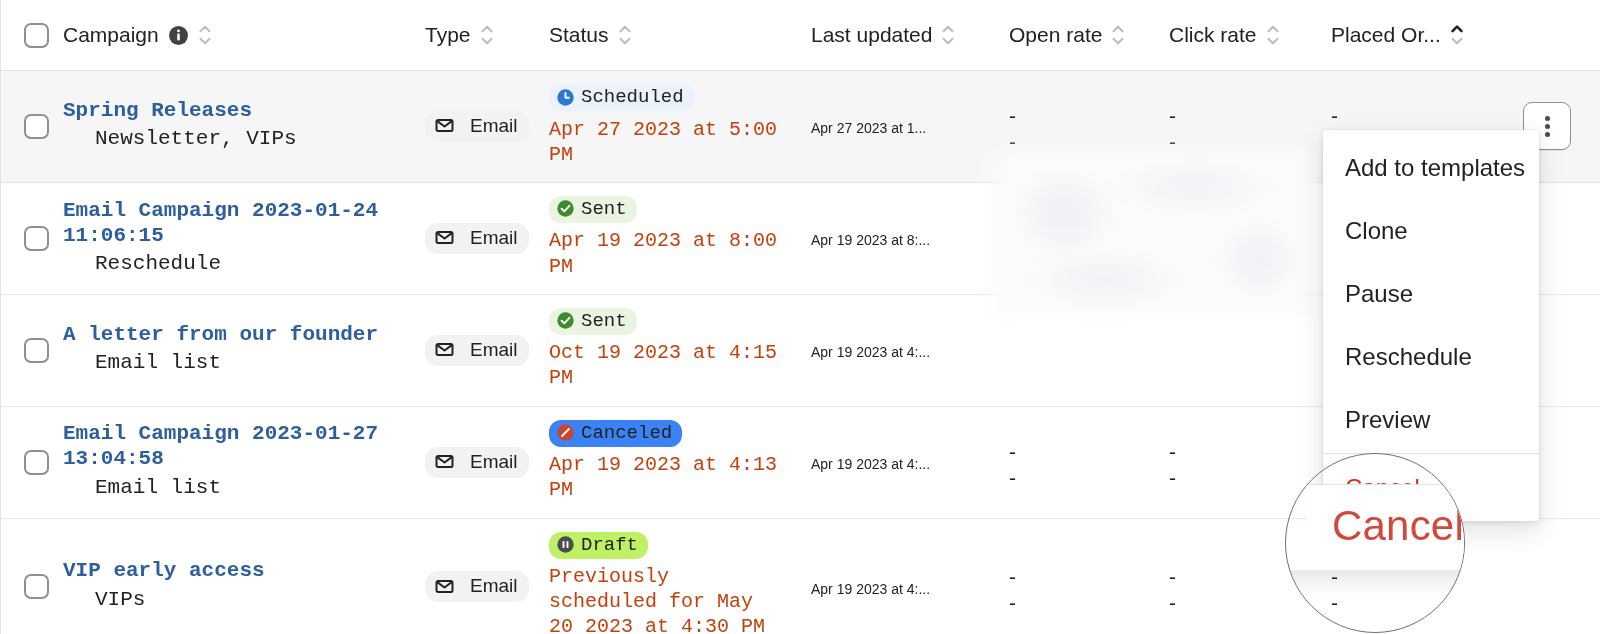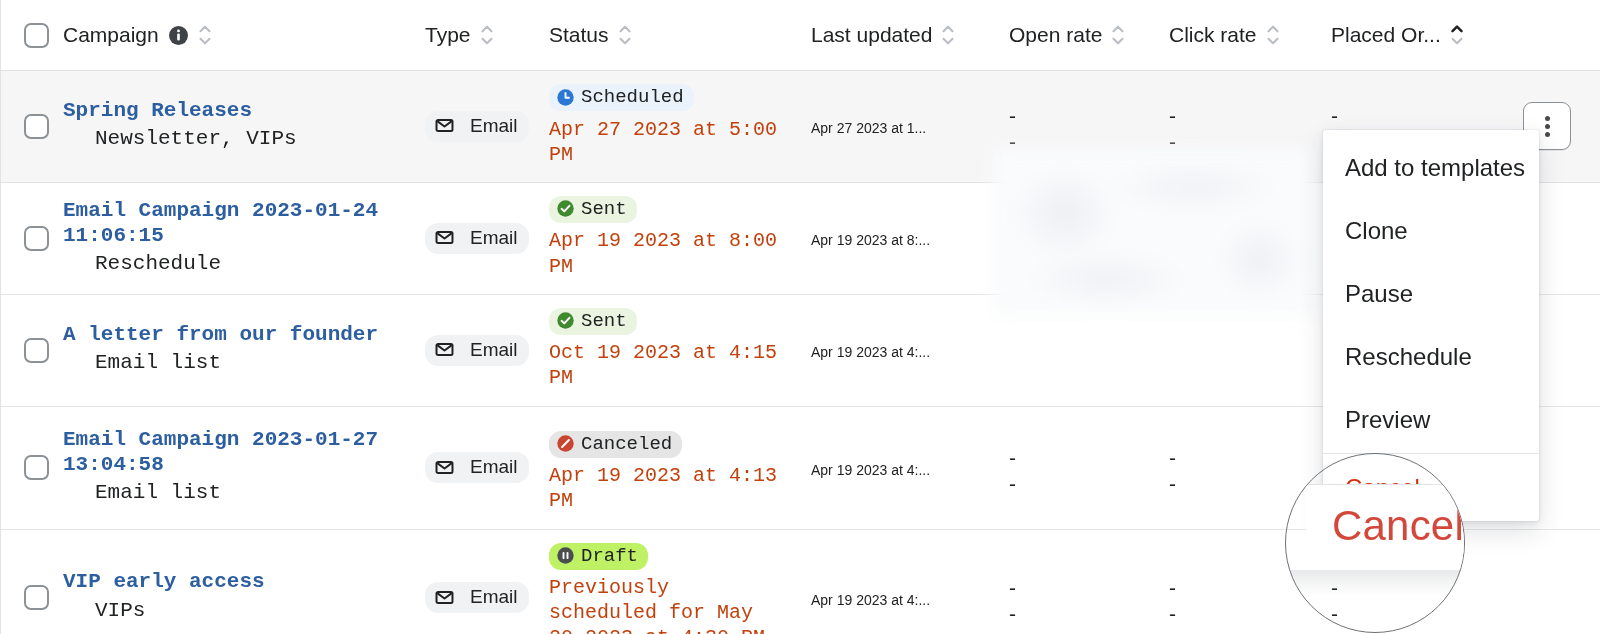--- a/index.html
+++ b/index.html
@@ -78,21 +78,21 @@
   .pill-type svg{display:block;}
 
   
   .badge{
     display:inline-flex;align-items:center;gap:6px;
     border-radius:12px;padding:2px 10px 3px 7px;font-size:19px;white-space:nowrap;
   }
   .badge svg{display:block;flex:0 0 auto;}
   .b-scheduled{background:#eaf2fb;color:#202223;}
   .b-sent{background:#eaf4e0;color:#202223;}
-  .b-canceled{background:#e5e5e5;color:#202223;margin-top:11px;}
+  .b-canceled{background:#3b82f6;color:#202223;}
   .b-draft{background:#bef264;color:#202223;}
   .status-sub{margin-top:4px;line-height:1.26;color:#c2410c;font-size:20px;}
 
   .updated{color:#202223;font-size:14px;white-space:nowrap;}
   .dashcell{line-height:1.5;color:#202223;font-size:21px;}
   .dashcell div{height:26px;}
 
   
   .blur-redact{
     position:absolute;

